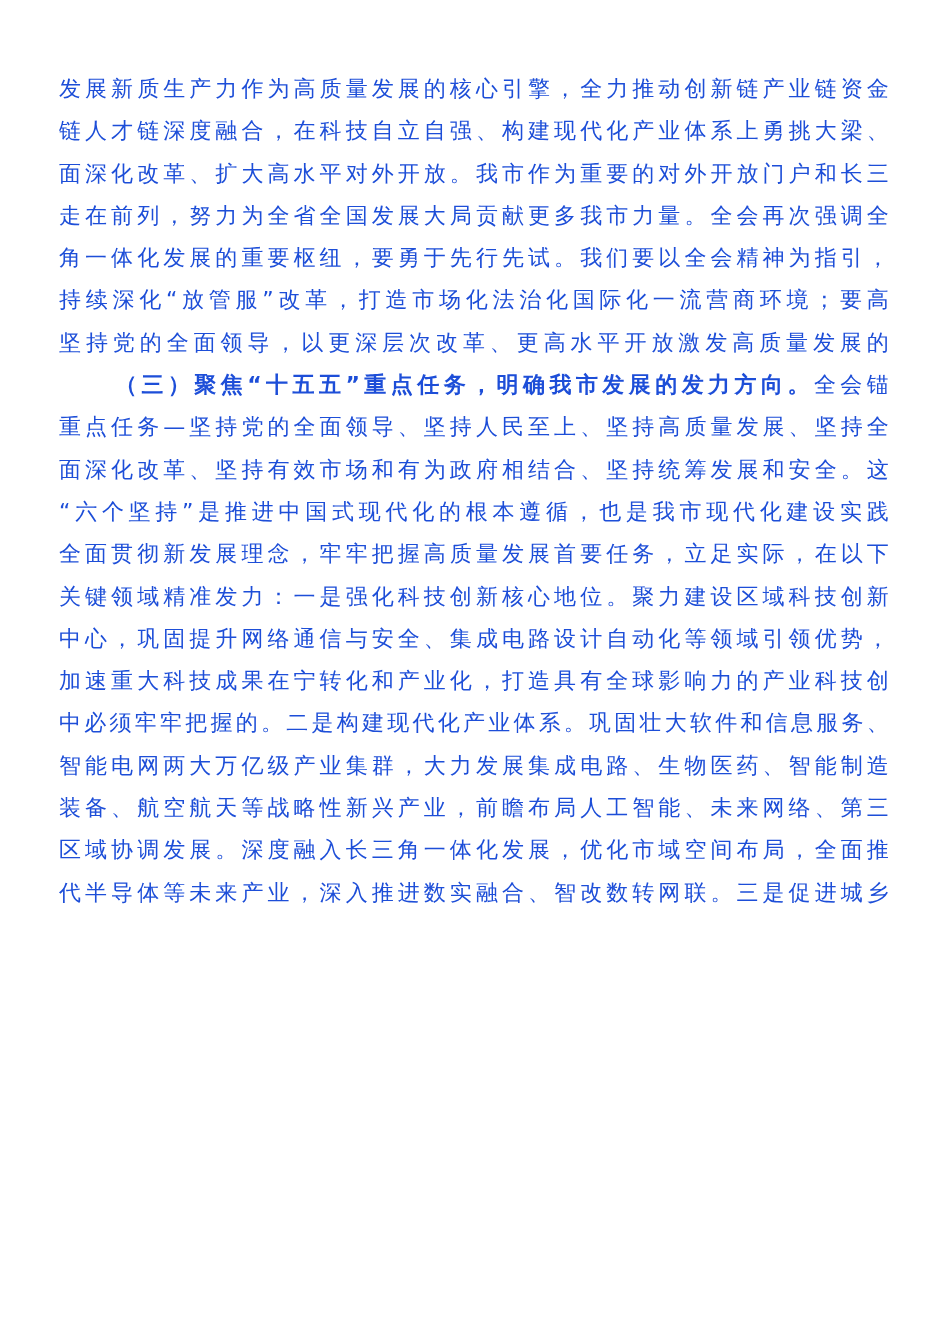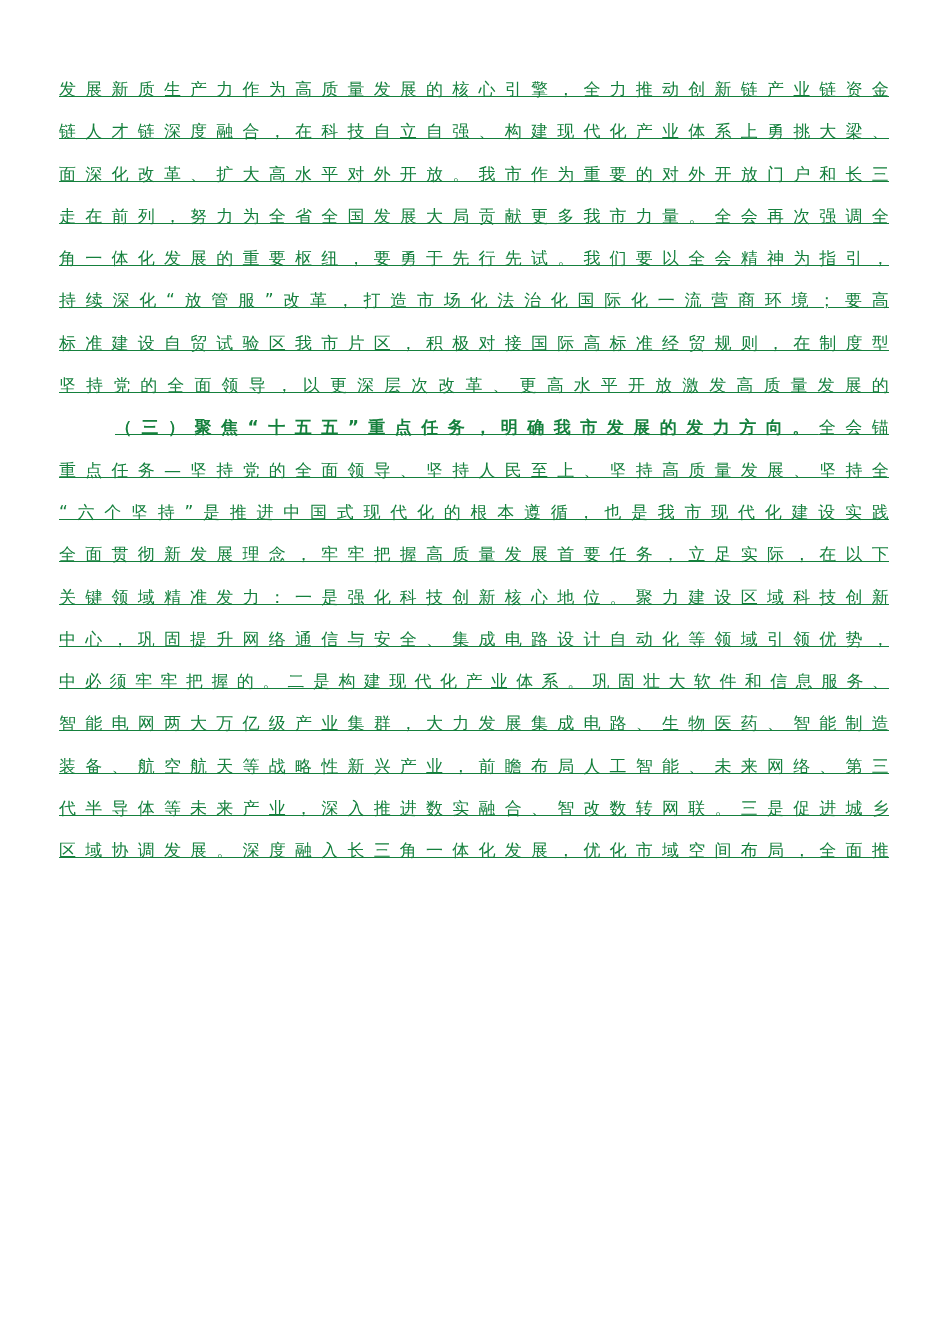--- a/index.html
+++ b/index.html
@@ -1,51 +1,51 @@
 <!DOCTYPE html>
 <html><head>
 <meta charset="utf-8">
 <style>
   html, body { margin: 0; padding: 0; background: #ffffff; }
   body { width: 950px; height: 1344px; overflow: hidden; position: relative; }
   .page { position: absolute; left: 0; top: 0; width: 950px; height: 1344px; background: #fff; }
   .text-body { position: absolute; left: 59px; top: 68px; width: 830px; }
   .line {
-    height: 42.3px; line-height: 42.3px; font-size: 17px; color: #15803d;
+    height: 42.3px; line-height: 42.3px; font-size: 22px; color: #1d4ed8;
     font-family: "DejaVu Sans", "Liberation Sans", sans-serif;
     white-space: nowrap; text-align: justify; text-align-last: justify;
     letter-spacing: 0.2px;
-    text-decoration: underline;
   }
   .line.last { text-align-last: left; }
   .line.indent { padding-left: 56px; }
   .bold { font-weight: bold; }
 </style>
 </head>
 <body>
 
 <div class="page">
   <div class="text-body">
     <div>
       <div class="line">发展新质生产力作为高质量发展的核心引擎，全力推动创新链产业链资金</div>
       <div class="line">链人才链深度融合，在科技自立自强、构建现代化产业体系上勇挑大梁、</div>
       <div class="line">面深化改革、扩大高水平对外开放。我市作为重要的对外开放门户和长三</div>
       <div class="line">走在前列，努力为全省全国发展大局贡献更多我市力量。全会再次强调全</div>
       <div class="line">角一体化发展的重要枢纽，要勇于先行先试。我们要以全会精神为指引，</div>
       <div class="line">持续深化“放管服”改革，打造市场化法治化国际化一流营商环境；要高</div>
-      <div class="line">标准建设自贸试验区我市片区，积极对接国际高标准经贸规则，在制度型</div>
       <div class="line">坚持党的全面领导，以更深层次改革、更高水平开放激发高质量发展的</div>
     </div>
     <div>
       <div class="line indent"><span class="bold">（三）聚焦“十五五”重点任务，明确我市发展的发力方向。</span><span>全会锚</span></div>
       <div class="line">重点任务—坚持党的全面领导、坚持人民至上、坚持高质量发展、坚持全</div>
+      <div class="line">面深化改革、坚持有效市场和有为政府相结合、坚持统筹发展和安全。这</div>
       <div class="line">“六个坚持”是推进中国式现代化的根本遵循，也是我市现代化建设实践</div>
       <div class="line">全面贯彻新发展理念，牢牢把握高质量发展首要任务，立足实际，在以下</div>
       <div class="line">关键领域精准发力：一是强化科技创新核心地位。聚力建设区域科技创新</div>
       <div class="line">中心，巩固提升网络通信与安全、集成电路设计自动化等领域引领优势，</div>
+      <div class="line">加速重大科技成果在宁转化和产业化，打造具有全球影响力的产业科技创</div>
       <div class="line">中必须牢牢把握的。二是构建现代化产业体系。巩固壮大软件和信息服务、</div>
       <div class="line">智能电网两大万亿级产业集群，大力发展集成电路、生物医药、智能制造</div>
       <div class="line">装备、航空航天等战略性新兴产业，前瞻布局人工智能、未来网络、第三</div>
+      <div class="line">区域协调发展。深度融入长三角一体化发展，优化市域空间布局，全面推</div>
       <div class="line">代半导体等未来产业，深入推进数实融合、智改数转网联。三是促进城乡</div>
-      <div class="line">区域协调发展。深度融入长三角一体化发展，优化市域空间布局，全面推</div>
     </div>
   </div>
 </div>
 
 </body></html>

